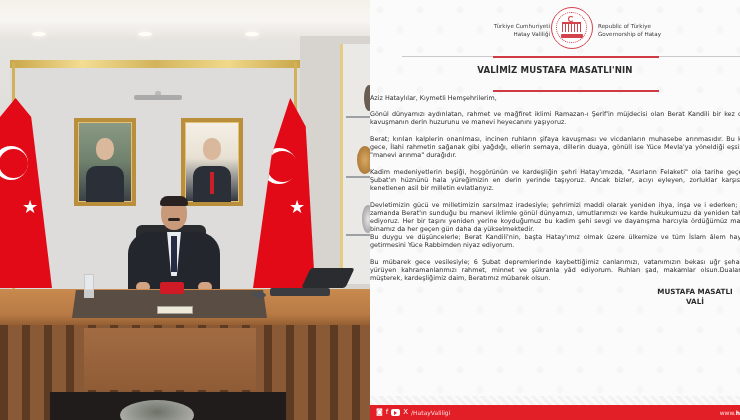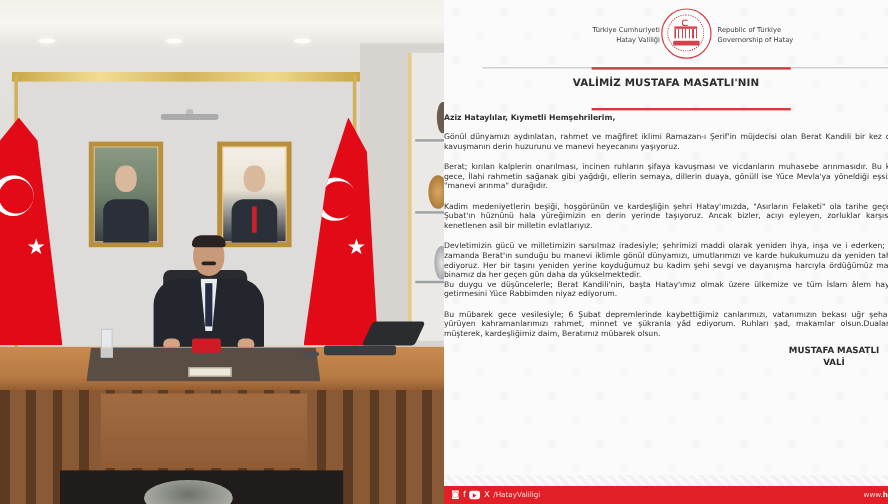--- a/index.html
+++ b/index.html
@@ -77,21 +77,21 @@
     background: repeating-linear-gradient(90deg, #d4434b 0 1px, transparent 1px 3px); border-top: 2px solid #d4434b; }
   .seal-moon { position: absolute; left: 16px; top: 8px; width: 6px; height: 6px; border-radius: 50%; border: 1px solid #d4434b; border-right-color: transparent; }
   .seal-banner { position: absolute; left: 9px; top: 26px; width: 22px; height: 4px; background: #d4434b; border-radius: 1px; }
 
   .rule-gray { position: absolute; left: 32px; top: 56px; width: 338px; height: 1px; background: #c9c9c9; }
   .rule-red { position: absolute; height: 2px; background: #d23a43; }
   .title { position: absolute; left: 0; width: 370px; top: 65px; text-align: center; font-family: "DejaVu Sans", sans-serif;
     font-weight: bold; font-size: 8.6px; line-height: 11px; color: #2b2b2b; letter-spacing: 0.1px; }
 
   .body { position: absolute; left: 0; top: 92px; width: 384px; font-size: 6.4px; line-height: 8.1px; color: #2e2e2e; }
-  .greet { position: absolute; left: 0; top: 0; font-weight: bold; }
+  .greet { position: absolute; left: 0; top: 0; font-weight: normal; }
   .para { position: absolute; left: 0; width: 384px; text-align: justify; white-space: normal; }
 
   .sign { position: absolute; left: 265px; top: 287px; width: 120px; text-align: center; font-weight: bold; font-size: 7.2px; line-height: 9.5px; color: #2b2b2b; }
 
   .footer { position: absolute; left: 0; top: 405px; width: 370px; height: 15px; background: #e21f26; }
   .footer-social { position: absolute; left: 6px; top: 3px; display: flex; gap: 3px; align-items: center; }
   .soc { color: #fff; font-size: 7px; line-height: 9px; }
   .soc.yt { width: 9px; height: 7px; background: #fff; border-radius: 2px; position: relative; }
   .soc.yt::after { content: ""; position: absolute; left: 3px; top: 1.5px; border-left: 3px solid #e21f26; border-top: 2px solid transparent; border-bottom: 2px solid transparent; }
   .handle { color: #fbdada; font-size: 6px; line-height: 9px; }

